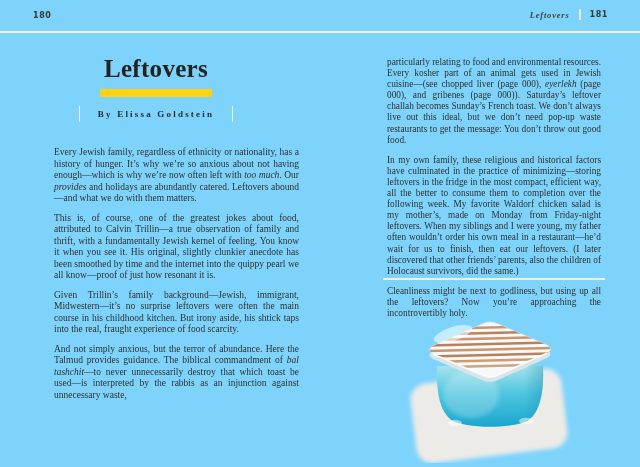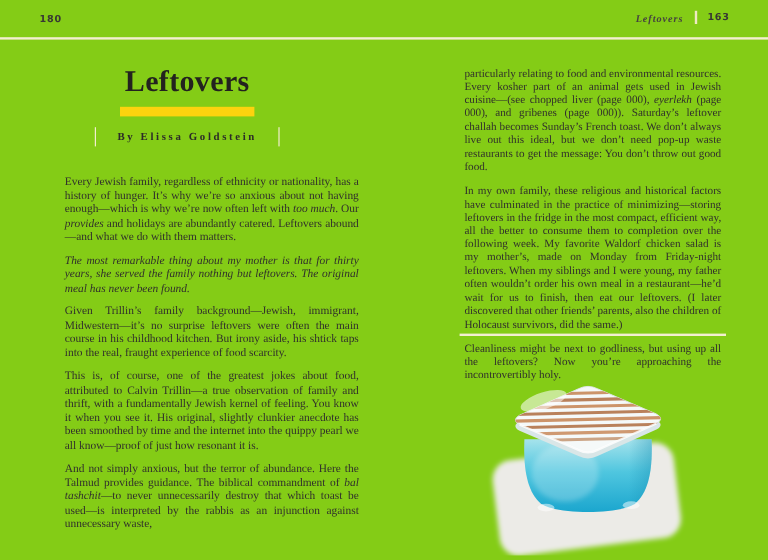--- a/index.html
+++ b/index.html
@@ -1,19 +1,19 @@
 <!DOCTYPE html>
 <html lang="en"><head>
 <meta charset="utf-8">
 <style>
   html,body{margin:0;padding:0;}
   body{background:#ffffff;}
   .spread{
     position:relative;width:640px;height:467px;overflow:hidden;
-    background:#84cc16;color:#2f2e2b;
+    background:#7dd3fc;color:#2f2e2b;
     font-family:"Liberation Serif",serif;
   }
   
   .running-head{position:absolute;top:0;left:0;right:0;height:31px;}
   .pn{
     font-family:"DejaVu Sans",sans-serif;font-weight:bold;font-size:8px;
     letter-spacing:0.6px;color:#38373. ;color:#383734;
   }
   .pn-left{position:absolute;left:33px;top:11px;}
   .rh-right{
@@ -64,36 +64,35 @@
 </head>
 <body>
 
 <div class="spread">
 
   <div class="running-head">
     <span class="pn pn-left">180</span>
     <div class="rh-right">
       <span class="rh-title">Leftovers</span>
       <span class="rh-sep"></span>
-      <span class="pn">163</span>
+      <span class="pn">181</span>
     </div>
   </div>
   <div class="head-rule"></div>
 
   <section class="page page-left">
     <div class="title-block">
       <h1>Leftovers</h1>
       <div class="accent-bar"></div>
       <div class="byline">By Elissa Goldstein</div>
     </div>
     <div class="body-copy">
         <p><span>Every Jewish family, regardless of ethnicity or nationality, has a history of hunger. It’s why we’re so anxious about not having enough—which is why we’re now often left with </span><em>too much</em><span>. Our </span><em>provides</em><span> and holidays are abundantly catered. Leftovers abound—and what we do with them matters.</span></p>
-        <p class="italic"><span>The most remarkable thing about my mother is that for thirty years, she served the family nothing but leftovers. The original meal has never been found.</span></p>
+        <p><span>This is, of course, one of the greatest jokes about food, attributed to Calvin Trillin—a true observation of family and thrift, with a fundamentally Jewish kernel of feeling. You know it when you see it. His original, slightly clunkier anecdote has been smoothed by time and the internet into the quippy pearl we all know—proof of just how resonant it is.</span></p>
         <p><span>Given Trillin’s family background—Jewish, immigrant, Midwestern—it’s no surprise leftovers were often the main course in his childhood kitchen. But irony aside, his shtick taps into the real, fraught experience of food scarcity.</span></p>
-        <p><span>This is, of course, one of the greatest jokes about food, attributed to Calvin Trillin—a true observation of family and thrift, with a fundamentally Jewish kernel of feeling. You know it when you see it. His original, slightly clunkier anecdote has been smoothed by time and the internet into the quippy pearl we all know—proof of just how resonant it is.</span></p>
         <p><span>And not simply anxious, but the terror of abundance. Here the Talmud provides guidance. The biblical commandment of </span><em>bal tashchit</em><span>—to never unnecessarily destroy that which toast be used—is interpreted by the rabbis as an injunction against unnecessary waste,</span></p>
       </div>
   </section>
 
   <section class="page page-right">
     <div class="body-copy">
         <p><span>particularly relating to food and environmental resources. Every kosher part of an animal gets used in Jewish cuisine—(see chopped liver (page 000), </span><em>eyerlekh</em><span> (page 000), and gribenes (page 000)). Saturday’s leftover challah becomes Sunday’s French toast. We don’t always live out this ideal, but we don’t need pop-up waste restaurants to get the message: You don’t throw out good food.</span></p>
         <p><span>In my own family, these religious and historical factors have culminated in the practice of minimizing—storing leftovers in the fridge in the most compact, efficient way, all the better to consume them to completion over the following week. My favorite Waldorf chicken salad is my mother’s, made on Monday from Friday-night leftovers. When my siblings and I were young, my father often wouldn’t order his own meal in a restaurant—he’d wait for us to finish, then eat our leftovers. (I later discovered that other friends’ parents, also the children of Holocaust survivors, did the same.)</span></p>
         <p><span>Cleanliness might be next to godliness, but using up all the leftovers? Now you’re approaching the incontrovertibly holy.</span></p>
       </div>

